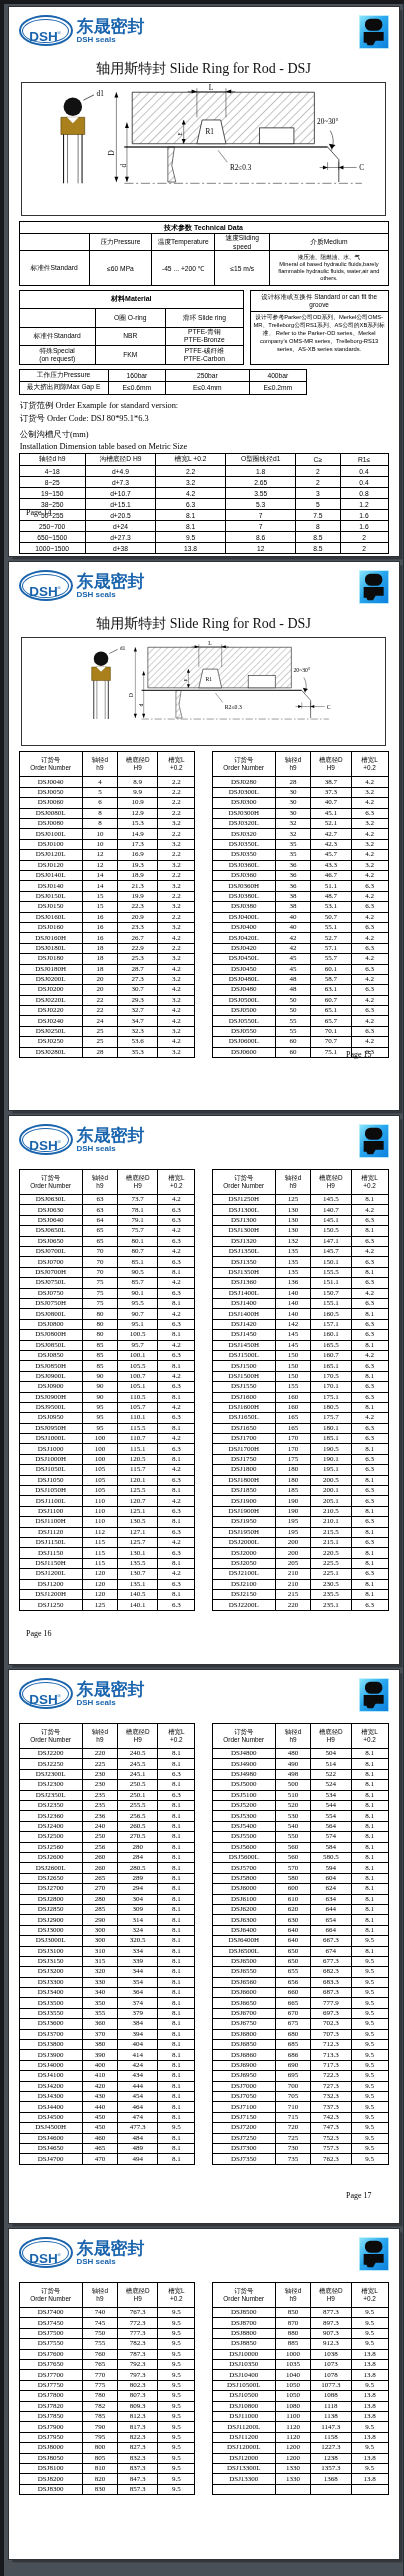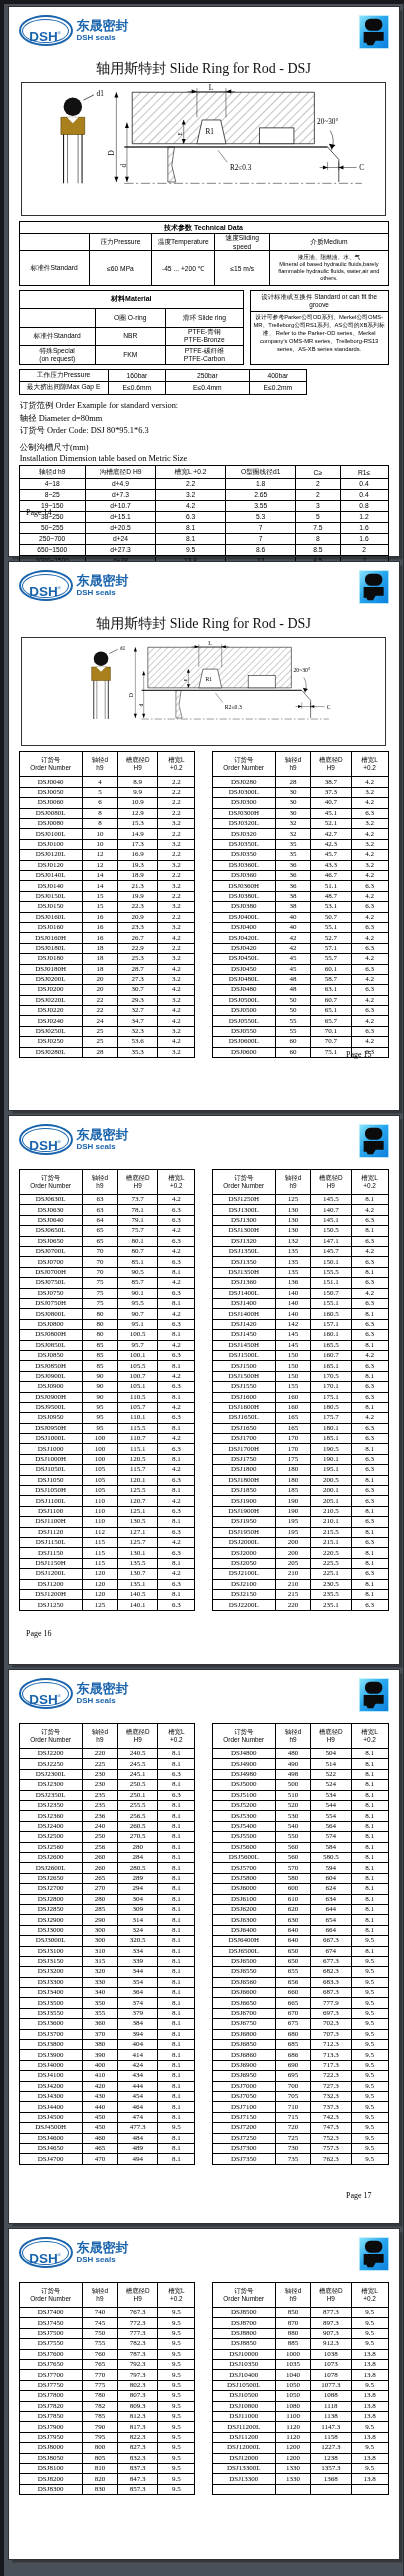--- a/index.html
+++ b/index.html
@@ -15,21 +15,21 @@
   .s5{height:330px;overflow:hidden;}
   
   .logorow{display:flex;justify-content:space-between;align-items:flex-start;height:42px;}
   .logo{display:flex;align-items:center;gap:4px;color:#1a64ad;}
   .logo-oval{position:relative;width:50px;height:27px;border:2px solid #1a64ad;border-radius:50%;
              display:flex;align-items:flex-end;justify-content:center;}
   .logo-oval:before{content:"";position:absolute;inset:1.3px;border:1px solid #1a64ad;border-radius:50%;}
   .logo-dsh{font-family:"Liberation Sans",sans-serif;font-weight:bold;font-size:13.5px;letter-spacing:0;}
   .logo-reg{font-size:5.4px;vertical-align:top;position:relative;top:-8px;left:-0.7px;}
   .logo-txt{line-height:1.05;}
-  .logo-cn{font-size:13px;font-weight:bold;font-family:Liberation Mono, monospace;}
+  .logo-cn{font-size:17px;font-weight:bold;font-family:Liberation Sans, sans-serif;}
   .logo-en{font-size:8px;font-weight:bold;font-family:"Liberation Sans",sans-serif;}
   .cicon{width:30px;height:34px;}
   
   .doctitle{text-align:center;font-size:14px;color:#111;margin:2.7px 0 4px 0;font-family:"Liberation Serif",serif;}
   
   .drawbox{border:1.3px solid #333;margin:1.3px 2.7px 5.4px 2.7px;display:flex;justify-content:center;align-items:center;}
   .drawbox svg{display:block;}
   
   table{border-collapse:collapse;}
   td,th{border:0.7px solid #000;text-align:center;vertical-align:middle;color:#000;
@@ -247,21 +247,20 @@
             <td>最大挤出间隙Max Gap E</td>
             <td>E≤0.6mm</td>
             <td>E≤0.4mm</td>
             <td>E≤0.2mm</td>
           </tr>
         </tbody>
     </table>
 
     <div class="orderex">
       <div>订货范例  Order Example for standard version:</div>
-      <div>轴径  Diameter d=80mm</div>
       <div>订货号 Order Code:  DSJ 80*95.1*6.3</div>
     </div>
 
     <div class="insttitle">
       <div>公制沟槽尺寸(mm)</div>
       <div>Installation Dimension table based on Metric Size</div>
     </div>
 
     <table class="t-inst">
       <tbody>

